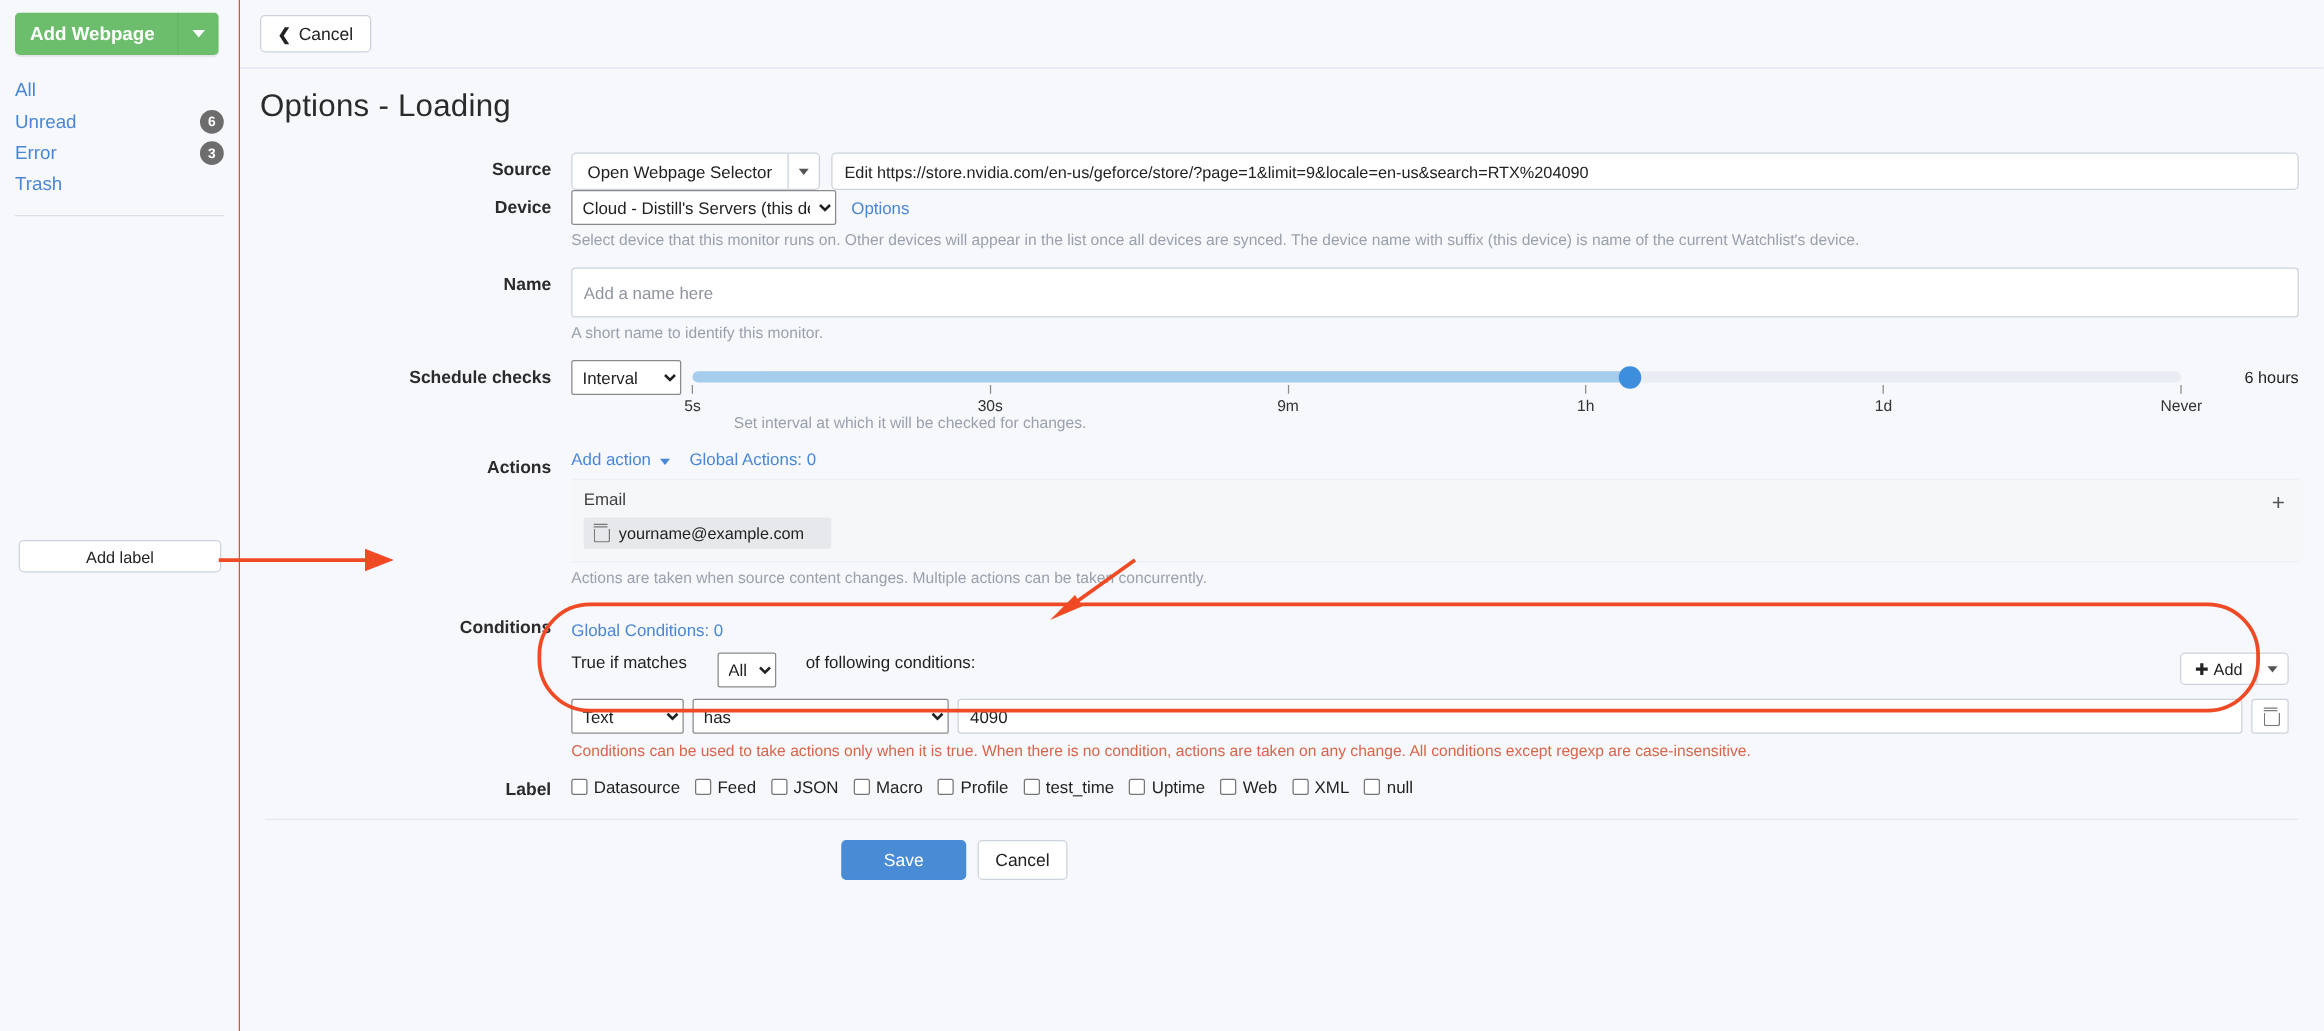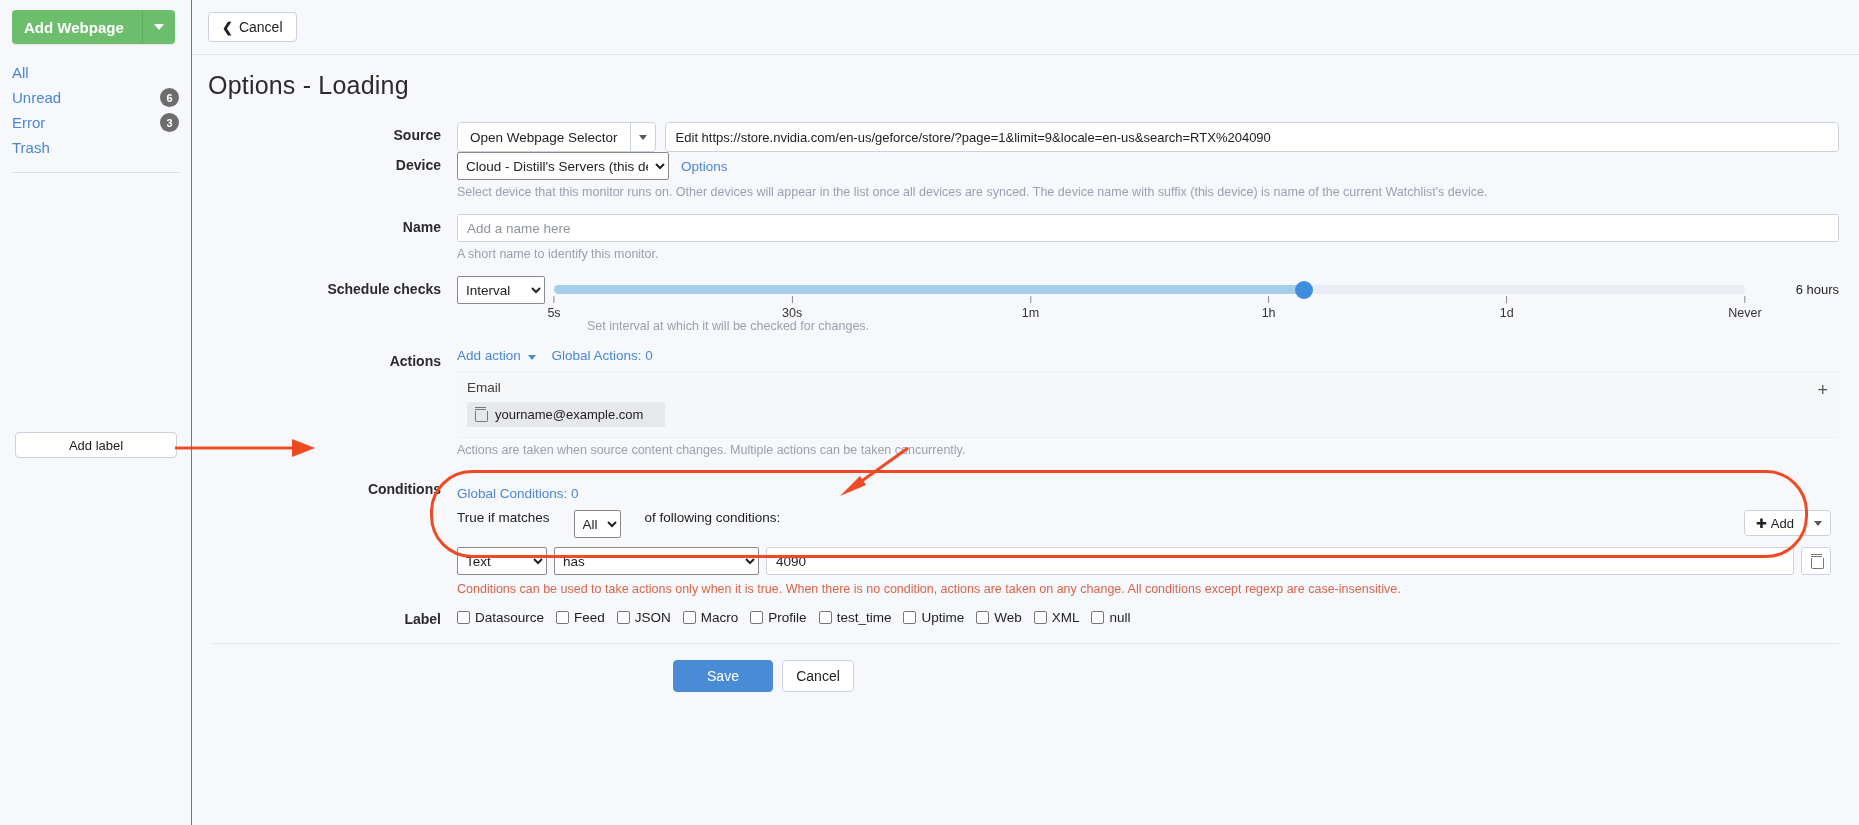--- a/index.html
+++ b/index.html
@@ -133,21 +133,21 @@
   }
   .urlbox {
     margin-left: 9px; height: 30px; flex: 1;
     border: 1px solid #ccd2dc; border-radius: 4px; background: #fff;
     display: flex; align-items: center; padding: 0 10px;
     font-size: 13px; color: #222;
     white-space: nowrap; overflow: hidden;
   }
   .link { color: #4a86d6; font-size: 13.5px; cursor: pointer; }
   .textinput {
-    width: 100%; height: 28px;
+    width: 100%; height: 40px;
     border: 1px solid #ccd2dc; border-radius: 3px; background: #fff;
     font-family: "Liberation Sans", sans-serif;
     font-size: 13.5px; color: #222; padding: 0 9px;
   }
   .textinput::placeholder { color: #8e939c; }
 
   
   .slider-row { display: flex; align-items: flex-start; }
   .slider-area { flex: 1; position: relative; margin-left: 9px; }
   .track {
@@ -379,21 +379,21 @@
                 <div class="tick" style="left: 0%;">
                   <div class="bar"></div>
                   <div class="tlab">5s</div>
                 </div>
                 <div class="tick" style="left: 20%;">
                   <div class="bar"></div>
                   <div class="tlab">30s</div>
                 </div>
                 <div class="tick" style="left: 40%;">
                   <div class="bar"></div>
-                  <div class="tlab">1m</div>
+                  <div class="tlab">9m</div>
                 </div>
                 <div class="tick" style="left: 60%;">
                   <div class="bar"></div>
                   <div class="tlab">1h</div>
                 </div>
                 <div class="tick" style="left: 80%;">
                   <div class="bar"></div>
                   <div class="tlab">1d</div>
                 </div>
                 <div class="tick" style="left: 100%;">

